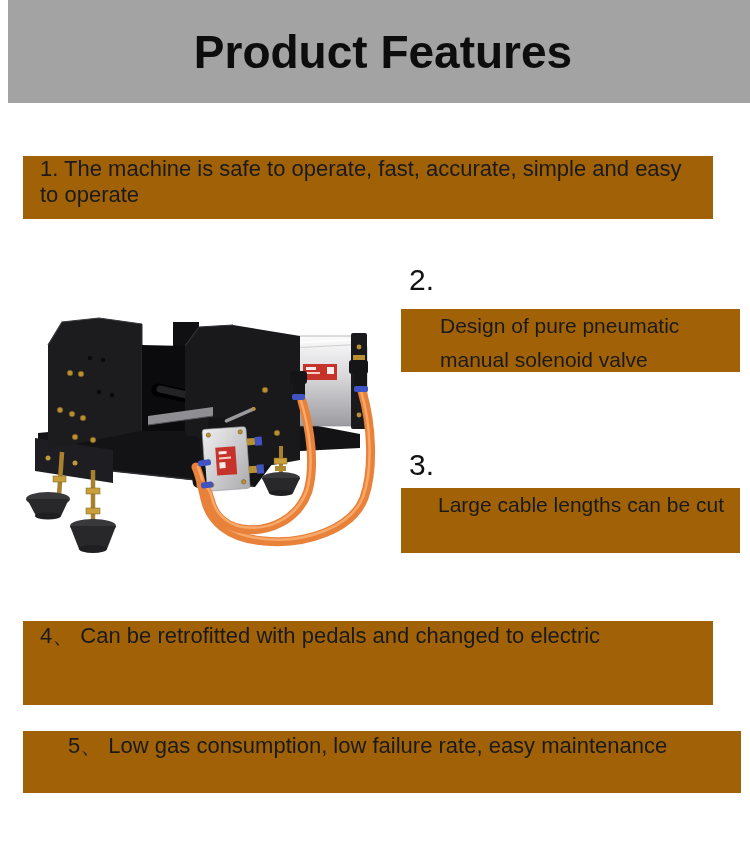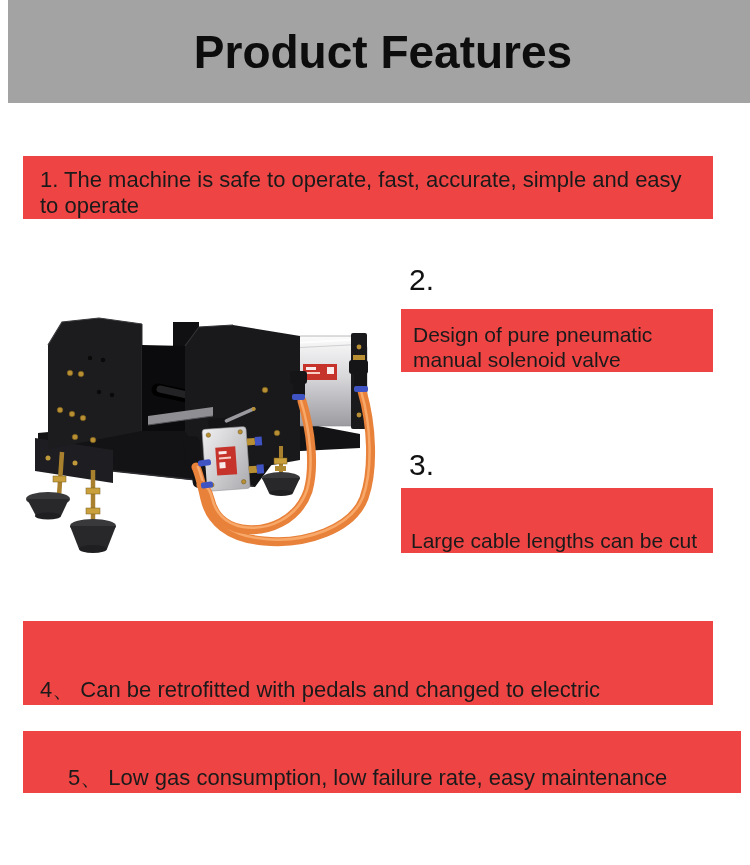--- a/index.html
+++ b/index.html
@@ -8,34 +8,34 @@
     font-family:"Liberation Sans","DejaVu Sans",sans-serif;color:#1a1a1a;
   }
   .band{
     position:absolute;left:8px;top:0;width:750px;height:103px;background:#a3a3a3;
     display:flex;align-items:center;justify-content:center;
   }
   .band h1{
     margin:0;font-size:46px;font-weight:bold;color:#0d0d0d;letter-spacing:0px;
   }
   .graybox{
-    position:absolute;background:#ef4444;display:flex;align-items:flex-end;
+    position:absolute;background:#a16207;display:flex;align-items:flex-start;
     font-size:22px;color:#1a1a1a;
   }
   .box-full{left:23px;width:690px;padding-left:0;}
   .box-full .txt{padding-left:17px;padding-right:10px;}
   #box1{top:156px;height:63px;}
   #box4{top:621px;height:84px;}
   #box5{top:731px;height:62px;padding-left:28px;}
   .num-label{
     position:absolute;left:409px;font-size:30px;color:#111;line-height:1;
   }
   #num2{top:265px;}
   #num3{top:450px;}
-  .box-side{left:401px;width:312px;font-size:21px;line-height:25px;}
+  .box-side{left:401px;width:312px;font-size:21px;line-height:34px;padding-left:27px;}
   #box2{top:309px;height:63px;}
   #box2 .txt{padding-left:12px;padding-right:24px;}
   #box3{top:488px;height:65px;}
   #box3 .txt{padding-left:10px;padding-right:8px;}
   #machine{
     position:absolute;left:15px;top:300px;width:400px;height:300px;
   }
 </style>
 </head>
 <body>

